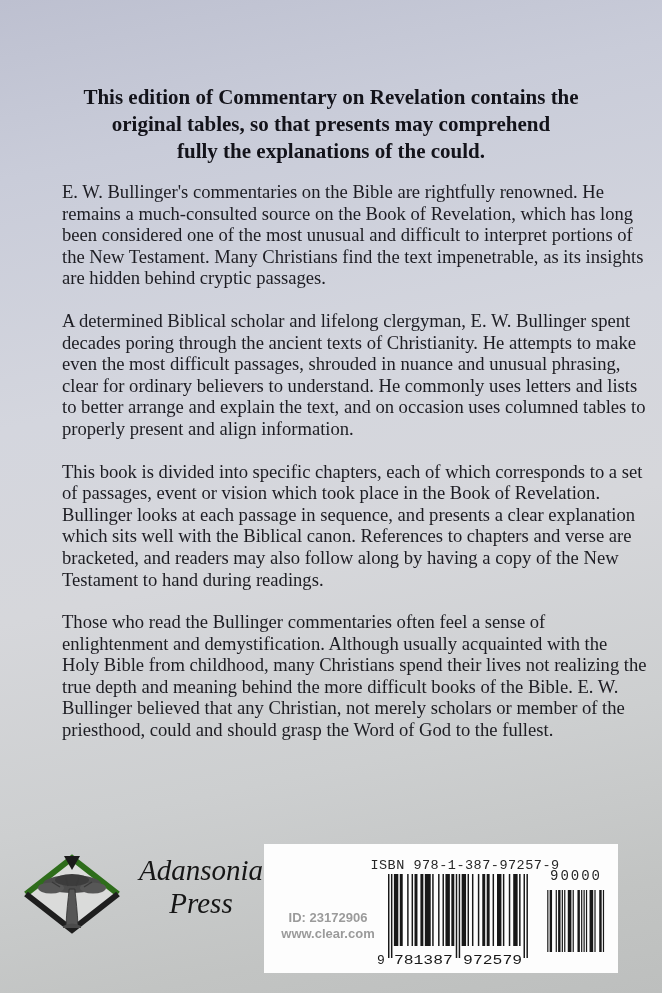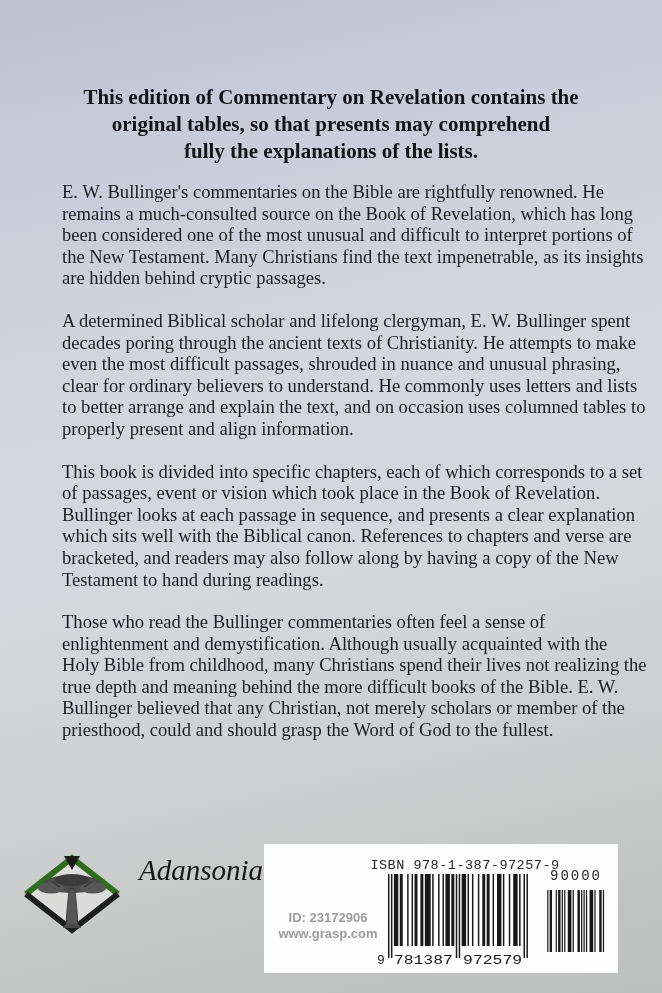--- a/index.html
+++ b/index.html
@@ -50,21 +50,21 @@
   #ean5{position:absolute;left:281px;top:46px;}
 </style>
 </head>
 <body>
 
 <div class="cover">
 
   <div class="headline">
     <div>This edition of Commentary on Revelation contains the</div>
     <div>original tables, so that presents may comprehend</div>
-    <div>fully the explanations of the lists.</div>
+    <div>fully the explanations of the could.</div>
   </div>
 
   <div class="body-text">
     <p>E. W. Bullinger's commentaries on the Bible are rightfully renowned. He remains a much-consulted source on the Book of Revelation, which has long been considered one of the most unusual and difficult to interpret portions of the New Testament. Many Christians find the text impenetrable, as its insights are hidden behind cryptic passages.</p>
     <p>A determined Biblical scholar and lifelong clergyman, E. W. Bullinger spent decades poring through the ancient texts of Christianity. He attempts to make even the most difficult passages, shrouded in nuance and unusual phrasing, clear for ordinary believers to understand. He commonly uses letters and lists to better arrange and explain the text, and on occasion uses columned tables to properly present and align information.</p>
     <p>This book is divided into specific chapters, each of which corresponds to a set of passages, event or vision which took place in the Book of Revelation. Bullinger looks at each passage in sequence, and presents a clear explanation which sits well with the Biblical canon. References to chapters and verse are bracketed, and readers may also follow along by having a copy of the New Testament to hand during readings.</p>
     <p>Those who read the Bullinger commentaries often feel a sense of enlightenment and demystification. Although usually acquainted with the Holy Bible from childhood, many Christians spend their lives not realizing the true depth and meaning behind the more difficult books of the Bible. E. W. Bullinger believed that any Christian, not merely scholars or member of the priesthood, could and should grasp the Word of God to the fullest.</p>
   </div>
 
   <div class="footer">
@@ -84,20 +84,21 @@
         <ellipse cx="50" cy="30" rx="29" ry="9" fill="#4c4c4c"></ellipse>
         <ellipse cx="29" cy="34" rx="13" ry="5.5" fill="#575757"></ellipse>
         <ellipse cx="71" cy="34" rx="13" ry="5.5" fill="#575757"></ellipse>
         <ellipse cx="50" cy="26" rx="17" ry="6" fill="#3c3c3c"></ellipse>
         <path d="M44,72 C44.5,58 46,46 47.2,35 L52.8,35 C54,46 55.5,58 56,72 Z" fill="#565656" stroke="#2f2f2f" stroke-width="0.8"></path>
         <path d="M41,72 Q50,67 59,72 L59,74 L41,74 Z" fill="#4a4a4a"></path>
         <path d="M38,33 L30,28 M62,33 L70,28 M46,32 L44,24 M54,32 L57,24" stroke="#3a3a3a" stroke-width="1.4" fill="none"></path>
       </svg>
       <div class="pubname">
         <div>Adansonia</div>
+        <div>Press</div>
       </div>
     </div>
 
     <div class="barcode-box">
       <div class="isbn">ISBN 978-1-387-97257-9</div>
       <div class="supp-digits">90000</div>
       <svg id="ean13" width="158" height="92">
           <rect x="12.00" y="0" width="1.47" height="84" fill="#181818"></rect>
           <rect x="14.95" y="0" width="1.47" height="84" fill="#181818"></rect>
           <rect x="17.89" y="0" width="4.42" height="72" fill="#181818"></rect>
@@ -145,18 +146,18 @@
           <rect x="36.09" y="0" width="1.21" height="62" fill="#181818"></rect>
           <rect x="38.51" y="0" width="1.21" height="62" fill="#181818"></rect>
           <rect x="40.93" y="0" width="1.21" height="62" fill="#181818"></rect>
           <rect x="44.56" y="0" width="3.63" height="62" fill="#181818"></rect>
           <rect x="49.40" y="0" width="1.21" height="62" fill="#181818"></rect>
           <rect x="54.24" y="0" width="2.42" height="62" fill="#181818"></rect>
           <rect x="57.87" y="0" width="1.21" height="62" fill="#181818"></rect>
         </svg>
       <div class="idblock">
         <div>ID: 23172906</div>
-        <div>www.grasp.com</div>
+        <div>www.clear.com</div>
       </div>
     </div>
 
   </div>
 </div>
 
 </body></html>

